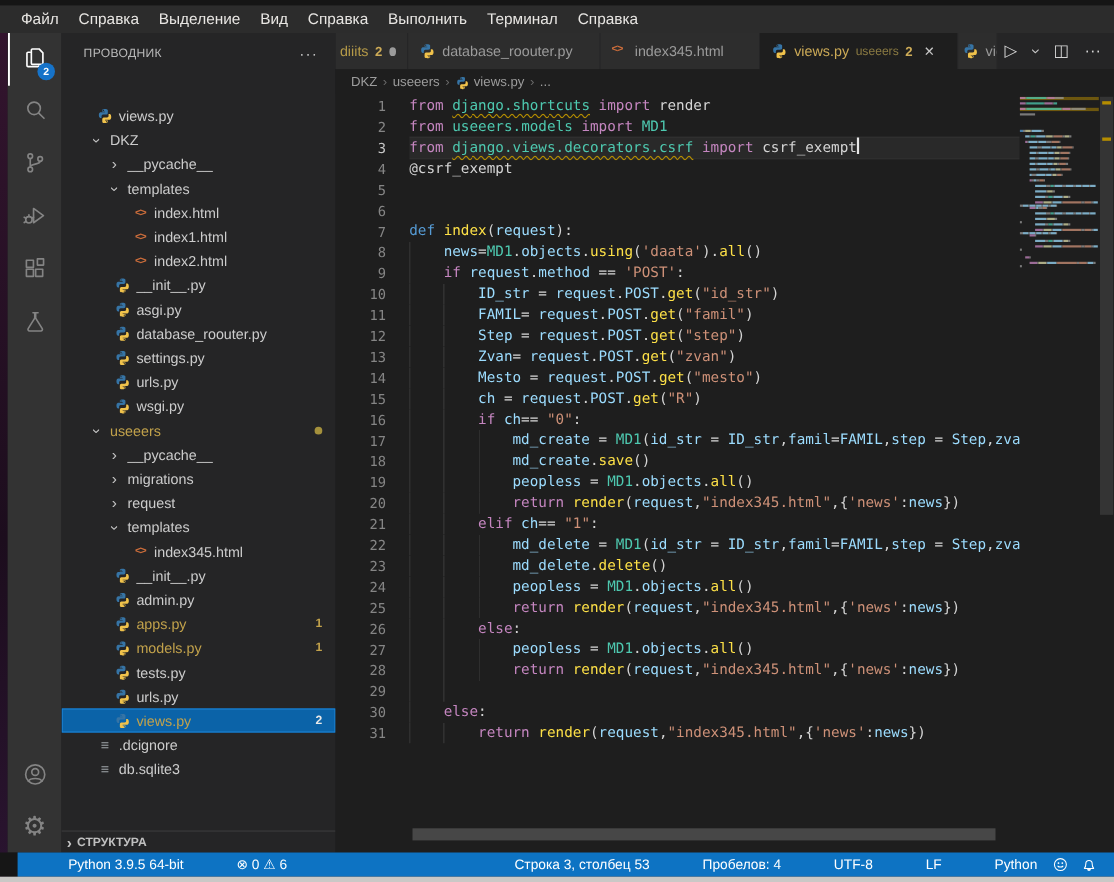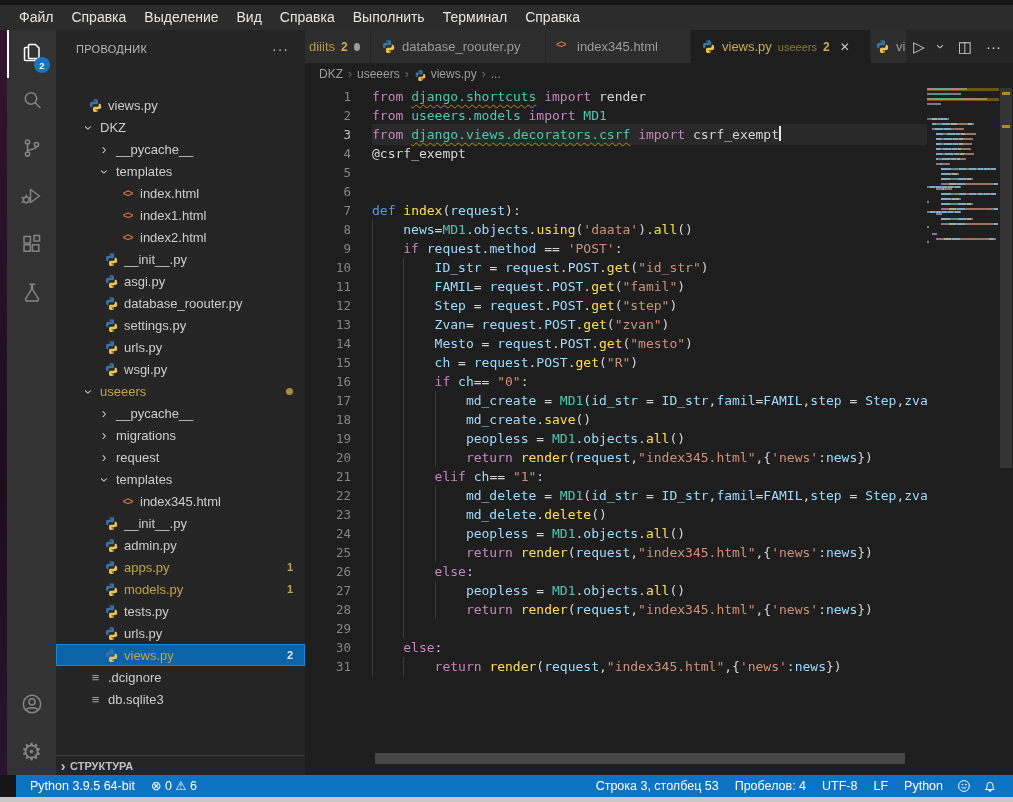--- a/index.html
+++ b/index.html
@@ -113,21 +113,21 @@
 
   #hscroll { position:absolute; left:0; top:668px; width:708px; height:11px; }
   #hthumb { position:absolute; left:70px; top:0; width:530px; height:11px; background:#474747; cursor:pointer; }
 
   
   #statusbar-corner { position:absolute; left:0; top:775px; width:16px; height:22px; background:#161616; }
   #statusbar { position:absolute; left:16px; top:775px; width:997px; height:22px; background:var(--accent,#0d73c3);
                color:#ffffff; display:flex; align-items:center; justify-content:space-between;
                font-size:12.5px; padding:0 10px 0 6px; }
   #sb-left, #sb-right { display:flex; align-items:center; height:22px; }
-  .st-item { padding:0 8px; height:22px; line-height:22px; cursor:pointer; white-space:nowrap; }
+  .st-item { padding:0 8px; height:22px; line-height:22px; cursor:pointer; white-space:nowrap;margin-left:32px; }
   .st-icon { display:flex; align-items:center; justify-content:center; padding:0 6px; height:22px; cursor:pointer; }
   .st-icon svg { width:14px; height:14px; }
   #bottomstrip { position:absolute; left:0; top:797px; width:1013px; height:5px; background:#cac8c6; }
 </style>
 </head>
 <body>
 
 <div id="app">
   <div id="topstrip"></div>
   <div id="menubar">

